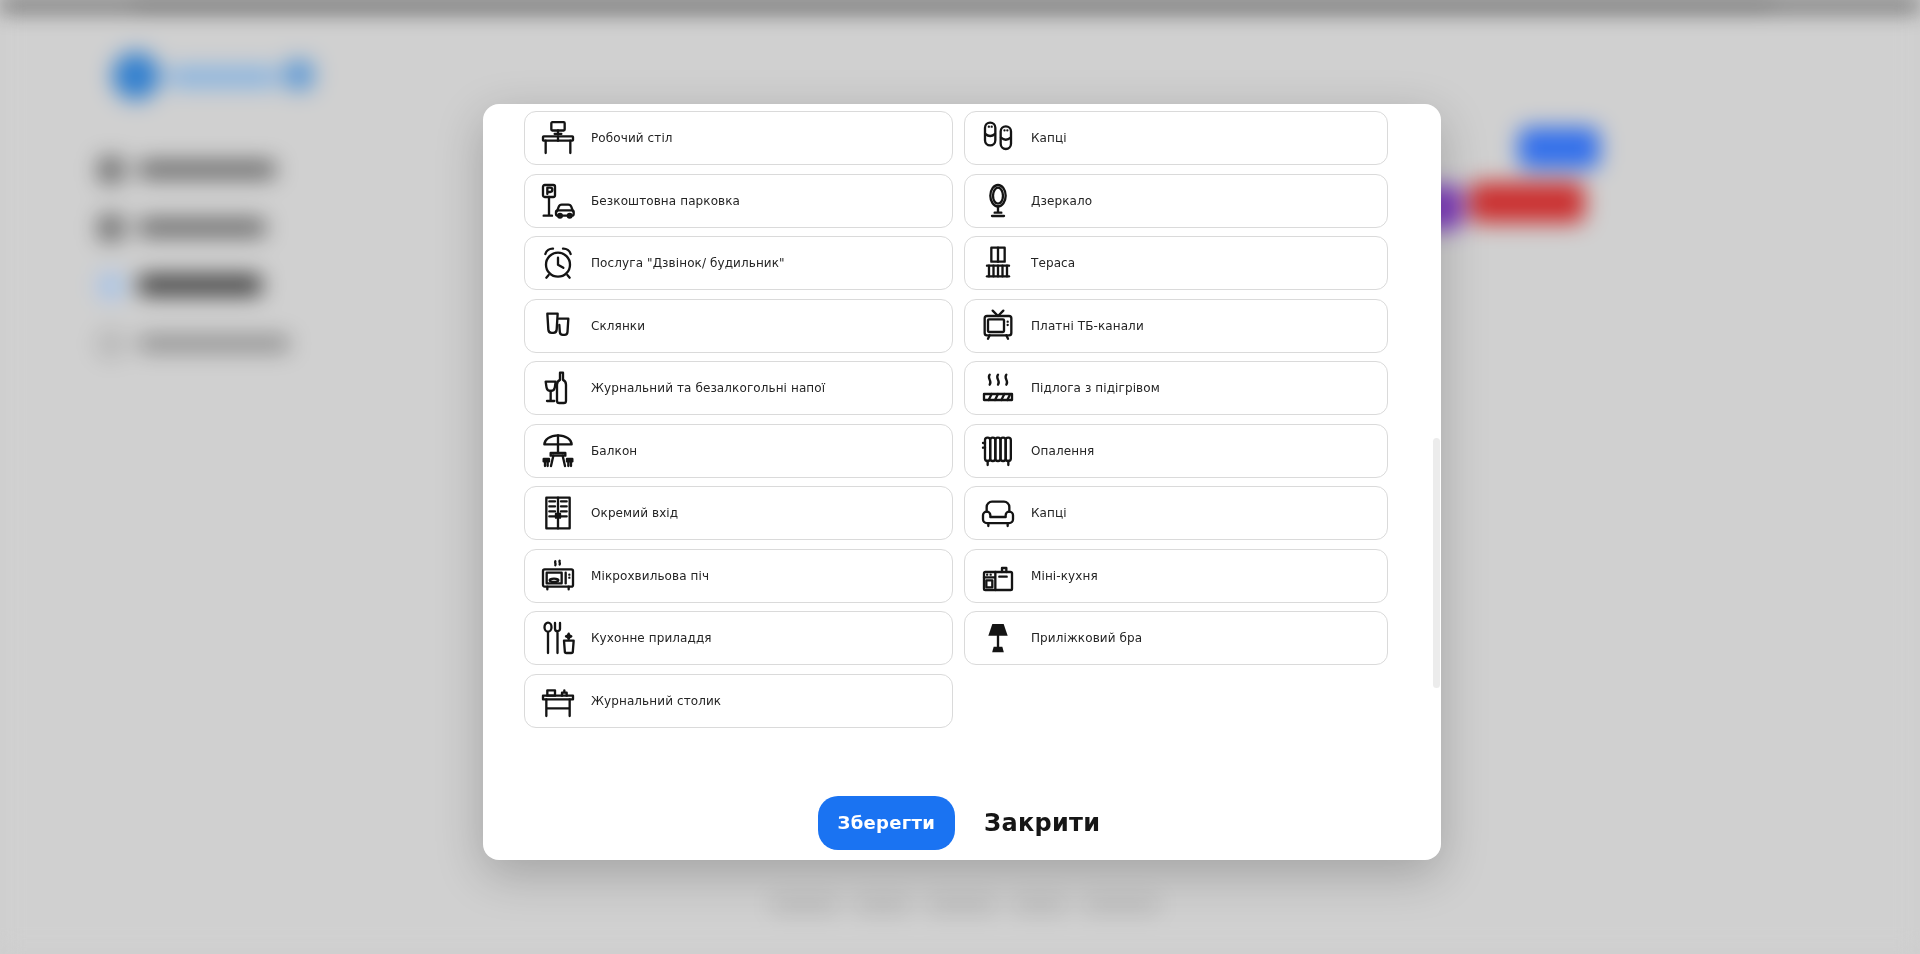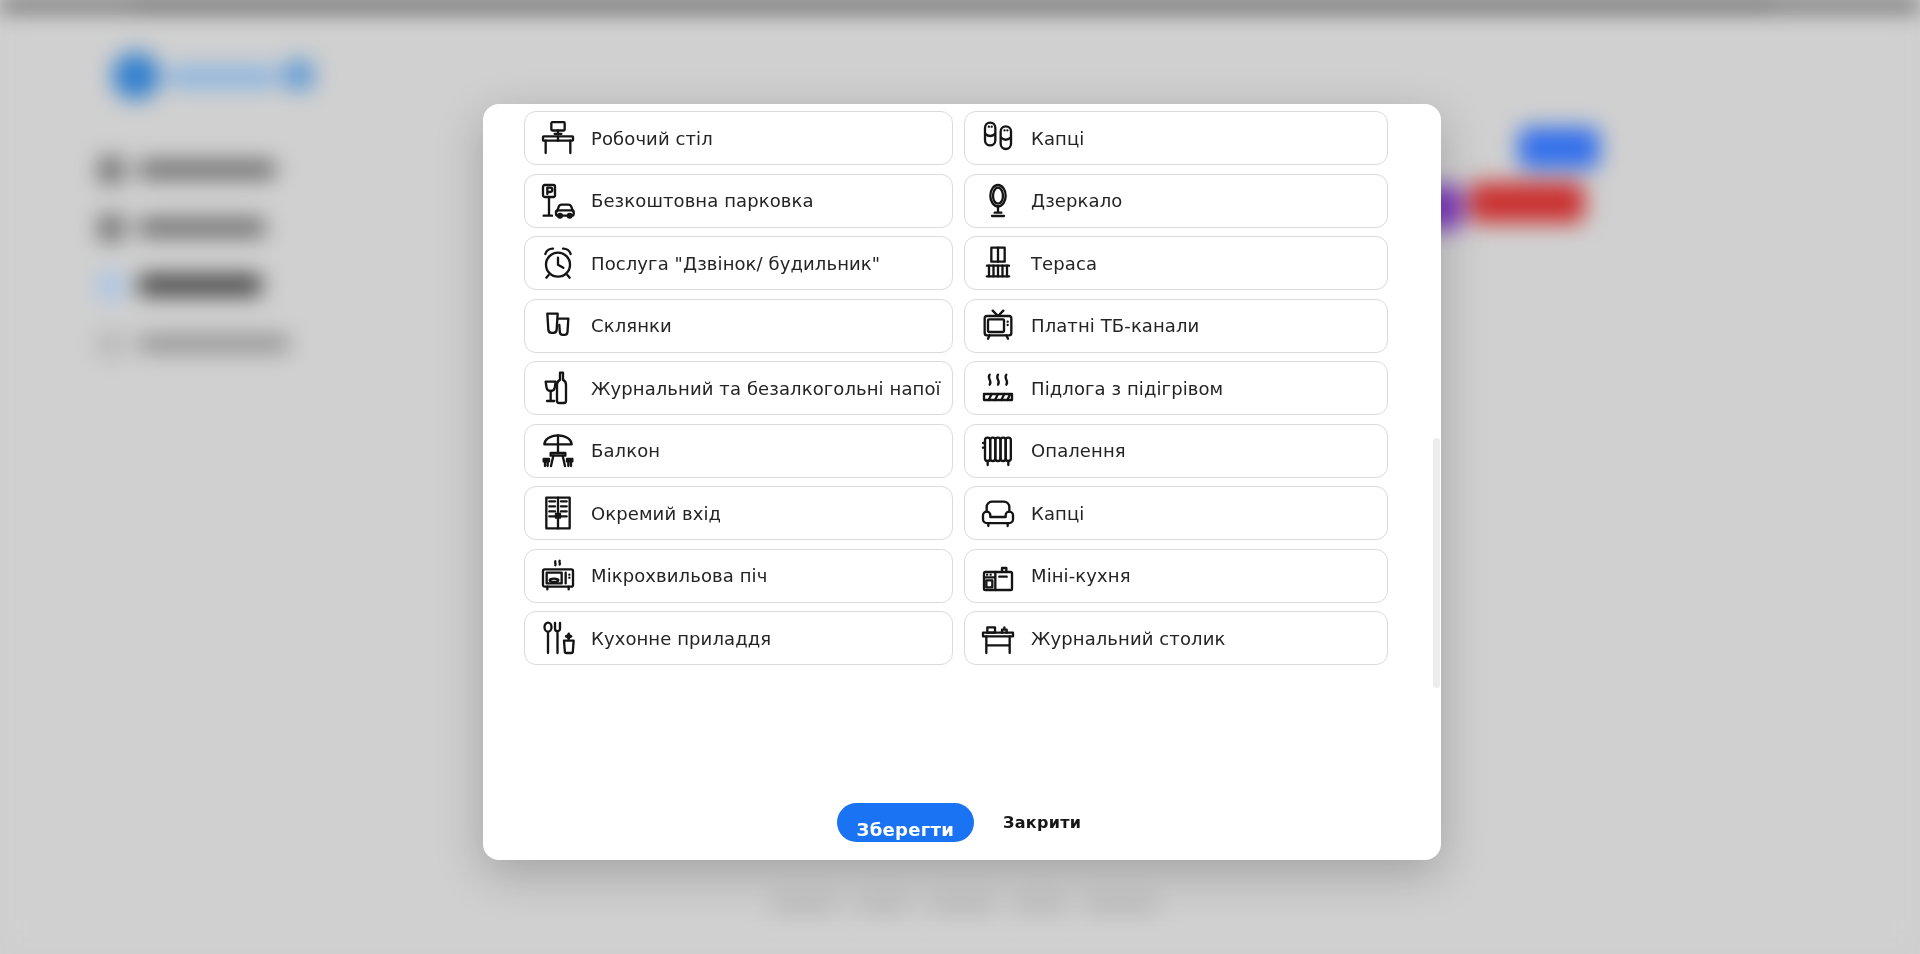--- a/index.html
+++ b/index.html
@@ -43,32 +43,32 @@
     display:grid;grid-template-columns:429px 424px;
     column-gap:11px;row-gap:8.5px;
   }
   .amenity{
     height:54px;box-sizing:border-box;background:#fff;
     border:1px solid #dadada;border-radius:12px;
     display:flex;align-items:center;padding:0 10px 0 12px;cursor:pointer;
   }
   .amenity-icon{width:42px;height:42px;flex:0 0 42px;display:flex;align-items:center;justify-content:center;margin-right:12px;}
   .amenity-icon svg{width:40px;height:40px;fill:none;stroke:#141414;stroke-width:1.4;stroke-linecap:round;stroke-linejoin:round;}
-  .amenity-label{font-size:18px;color:#242424;white-space:nowrap;letter-spacing:0.1px;}
+  .amenity-label{font-size:12px;color:#242424;white-space:nowrap;letter-spacing:0.1px;}
   .modal-actions{
     position:absolute;left:0;top:699px;width:100%;height:39px;
     display:flex;justify-content:center;align-items:center;gap:23px;
   }
   .save-btn{
-    min-width:119px;height:39px;border:none;border-radius:20px;
+    min-width:119px;height:54px;border:none;border-radius:20px;
     background:#1a73f2;color:#ffffff;font-size:18px;font-weight:bold;
     font-family:inherit;cursor:pointer;padding:16px 20px;letter-spacing:0.3px;text-align:right;
   }
   .close-btn{
-    background:none;border:none;font-size:16px;font-weight:bold;color:#161616;
+    background:none;border:none;font-size:24px;font-weight:bold;color:#161616;
     font-family:inherit;cursor:pointer;letter-spacing:0.3px;
   }
   .scroll-thumb{position:absolute;right:1px;top:334px;width:7px;height:250px;background:#ececec;border-radius:4px;cursor:grab;}
 </style>
 </head>
 <body>
 
 <div class="backdrop">
   <div class="page-bg"></div>
   <div class="topbar"></div>
@@ -322,20 +322,30 @@
           <svg viewBox="0 0 24 24">
             <path d="M6 2.8c1.2 0 2.1 1.2 2.1 2.7S7.2 8.2 6 8.2 3.9 7 3.9 5.5 4.8 2.8 6 2.8zM6 8.2V21"></path>
             <path d="M10.2 3v3.4M13.2 3v3.4M10.2 6.4a1.5 1.5 0 0 0 3 0M11.7 7.9V21"></path>
             <path d="M15.6 13.6h5.8l-.5 6.5c0 .5-.5.9-1 .9h-2.8c-.5 0-1-.4-1-.9z"></path>
             <path d="M18.4 9.4l.5 1.1 1.1.5-1.1.5-.5 1.1-.5-1.1-1.1-.5 1.1-.5z"></path>
           </svg>
         </span>
     <span class="amenity-label">Кухонне приладдя</span>
   </div>
 
+  <div class="amenity">
+    <span class="amenity-icon">
+          <svg viewBox="0 0 24 24">
+            <path d="M8.6 3.6h6.8l2.4 7H6.2z" fill="#141414" stroke="none"></path>
+            <path d="M12 10.6v6.6"></path>
+            <path d="M9.4 17.2h5.2l.9 3.4H8.5z" fill="#141414" stroke="none"></path>
+          </svg>
+        </span>
+    <span class="amenity-label">Приліжковий бра</span>
+  </div>
 
   <div class="amenity">
     <span class="amenity-icon">
           <svg viewBox="0 0 24 24">
             <rect x="3" y="8.8" width="18" height="2.2"></rect>
             <path d="M5 11v10M19 11v10M5.5 16.4h13"></path>
             <rect x="5.6" y="5.6" width="4.6" height="3.2"></rect>
             <path d="M14.4 8.8V7h2.8v1.8M15.8 7V5.6"></path>
           </svg>
         </span>

